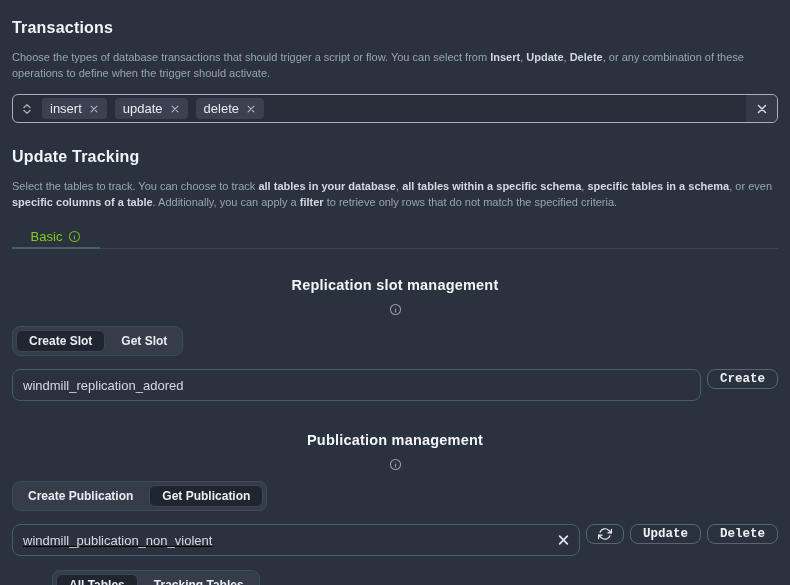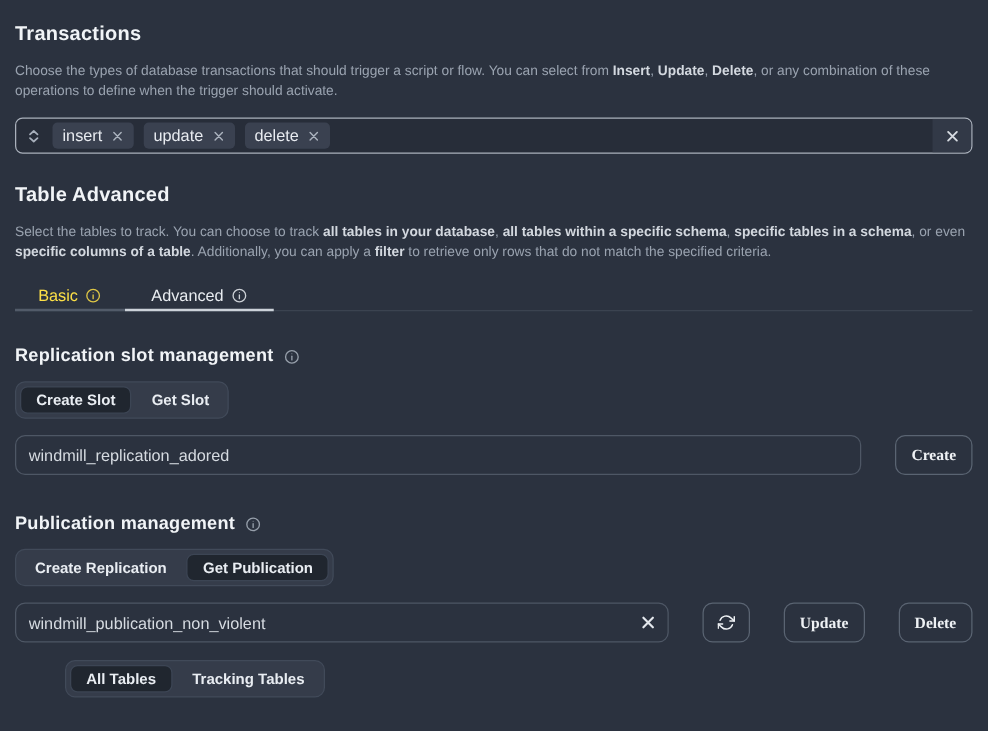--- a/index.html
+++ b/index.html
@@ -38,67 +38,68 @@
   .ms-clear {
     width:31px; align-self:stretch; background:#323947;
     display:flex; align-items:center; justify-content:center;
     color:#d6dbe1; cursor:pointer; border-radius:0 5px 5px 0;
   }
 
   
   .tabs { margin-top:15px; display:flex; border-bottom:1px solid #3b4350; }
   .tab {
     height:24px; display:flex; align-items:center; justify-content:center;
-    gap:6px; font-size:13px; color:#fde047; cursor:pointer;
+    gap:6px; font-size:13px; color:#84cc16; cursor:pointer;
     border-bottom:2px solid #525b69; margin-bottom:-1px;
   }
   .tab.tab-basic { width:88px; }
   .tab.tab-advanced { width:119px; }
   .tab.active { color:#e9edf1; border-bottom-color:#ccd2d9; }
   .info-icon { display:flex; opacity:.85; }
 
   
   .h-sub {
     margin:27px 0 0; display:flex; align-items:center; gap:8px;
     color:#f1f4f7; font-size:14.5px; font-weight:700; line-height:19px;
     letter-spacing:.2px;
+    flex-direction:column;
   }
   .h-sub.second { margin-top:30px; }
   .h-sub .info-icon { color:#aab3be; }
 
   
   .toggle {
     margin-top:10px; display:inline-flex; background:#353c4a;
     border:1px solid #414a59; border-radius:8px; padding:3px; gap:4px;
   }
   .seg {
     height:22px; display:inline-flex; align-items:center; padding:0 12px;
     border-radius:6px; color:#e9edf2; font-size:12px; font-weight:700;
     cursor:pointer; white-space:nowrap;
   }
   .seg.selected { background:#20262f; border:1px solid #3c4554; }
 
   
-  .row { margin-top:13px; display:flex; gap:27px; }
+  .row { margin-top:13px; display:flex; gap:6px; }
   .text-input {
     flex:1; height:32px; background:transparent;
     border:1px solid #4e5765; border-radius:8px;
     color:#d6dbe1; font-size:13px; padding:0 10px;
     font-family:inherit; outline:none; min-width:0;
   }
-  .input-wrap { flex:1; position:relative; display:flex; min-width:0; }
+  .input-wrap { flex:1; position:relative; display:flex; min-width:0;text-decoration:underline; }
   .input-wrap .text-input { width:100%; padding-right:34px; }
   .input-clear {
     position:absolute; right:10px; top:50%; transform:translateY(-50%);
     display:flex; color:#e3e7ec; cursor:pointer;
   }
   .btn {
-    height:32px; background:transparent; border:1px solid #5a6472;
+    height:20px; background:transparent; border:1px solid #5a6472;
     border-radius:8px; color:#eef1f4; font-size:12.5px; font-weight:700;
-    padding:0 12px; font-family:Liberation Serif, serif; display:inline-flex;
+    padding:0 12px; font-family:Liberation Mono, monospace; display:inline-flex;
     align-items:center; justify-content:center; cursor:pointer;
     white-space:nowrap;
   }
   .btn.icon-btn { width:38px; padding:0; }
   svg { display:block; }
 </style>
 </head>
 <body>
 
 <div class="page">
@@ -140,44 +141,34 @@
     </span>
     <span class="ms-spacer"></span>
     <span class="ms-clear">
       <svg width="12" height="12" viewBox="0 0 12 12" fill="none" stroke="currentColor" stroke-width="1.5" stroke-linecap="round">
           <path d="M2.5 2.5 9.5 9.5M9.5 2.5 2.5 9.5"></path>
         </svg>
     </span>
   </div>
 
   
-  <div class="h-main second">Table Advanced</div>
+  <div class="h-main second">Update Tracking</div>
   <p class="desc"><span>Select the tables to track. You can choose to track </span><span class="b">all tables in your database</span><span>, </span><span class="b">all tables within a specific schema</span><span>, </span><span class="b">specific tables in a schema</span><span>, or even </span><span class="b">specific columns of a table</span><span>. Additionally, you can apply a </span><span class="b">filter</span><span> to retrieve only rows that do not match the specified criteria.</span></p>
 
   <div class="tabs">
     <div class="tab tab-basic">
       <span>Basic</span>
       <span class="info-icon">
         <svg width="13" height="13" viewBox="0 0 16 16" fill="none" stroke="currentColor" stroke-width="1.3">
             <circle cx="8" cy="8" r="6.2"></circle>
             <line x1="8" y1="7.4" x2="8" y2="11" stroke-linecap="round"></line>
             <circle cx="8" cy="5" r="0.5" fill="currentColor" stroke="none"></circle>
           </svg>
       </span>
     </div>
-    <div class="tab tab-advanced active">
-      <span>Advanced</span>
-      <span class="info-icon">
-        <svg width="13" height="13" viewBox="0 0 16 16" fill="none" stroke="currentColor" stroke-width="1.3">
-            <circle cx="8" cy="8" r="6.2"></circle>
-            <line x1="8" y1="7.4" x2="8" y2="11" stroke-linecap="round"></line>
-            <circle cx="8" cy="5" r="0.5" fill="currentColor" stroke="none"></circle>
-          </svg>
-      </span>
-    </div>
   </div>
 
   
   <div class="h-sub">
     <span>Replication slot management</span>
     <span class="info-icon">
       <svg width="13" height="13" viewBox="0 0 16 16" fill="none" stroke="currentColor" stroke-width="1.3">
           <circle cx="8" cy="8" r="6.2"></circle>
           <line x1="8" y1="7.4" x2="8" y2="11" stroke-linecap="round"></line>
           <circle cx="8" cy="5" r="0.5" fill="currentColor" stroke="none"></circle>
@@ -201,21 +192,21 @@
     <span class="info-icon">
       <svg width="13" height="13" viewBox="0 0 16 16" fill="none" stroke="currentColor" stroke-width="1.3">
           <circle cx="8" cy="8" r="6.2"></circle>
           <line x1="8" y1="7.4" x2="8" y2="11" stroke-linecap="round"></line>
           <circle cx="8" cy="5" r="0.5" fill="currentColor" stroke="none"></circle>
         </svg>
     </span>
   </div>
 
   <div class="toggle">
-    <span class="seg">Create Replication</span>
+    <span class="seg">Create Publication</span>
     <span class="seg selected">Get Publication</span>
   </div>
 
   <div class="row">
     <span class="input-wrap">
       <input class="text-input" type="text" value="windmill_publication_non_violent" style="">
       <span class="input-clear">
         <svg width="13" height="13" viewBox="0 0 12 12" fill="none" stroke="currentColor" stroke-width="1.6" stroke-linecap="round">
             <path d="M2.5 2.5 9.5 9.5M9.5 2.5 2.5 9.5"></path>
           </svg>

